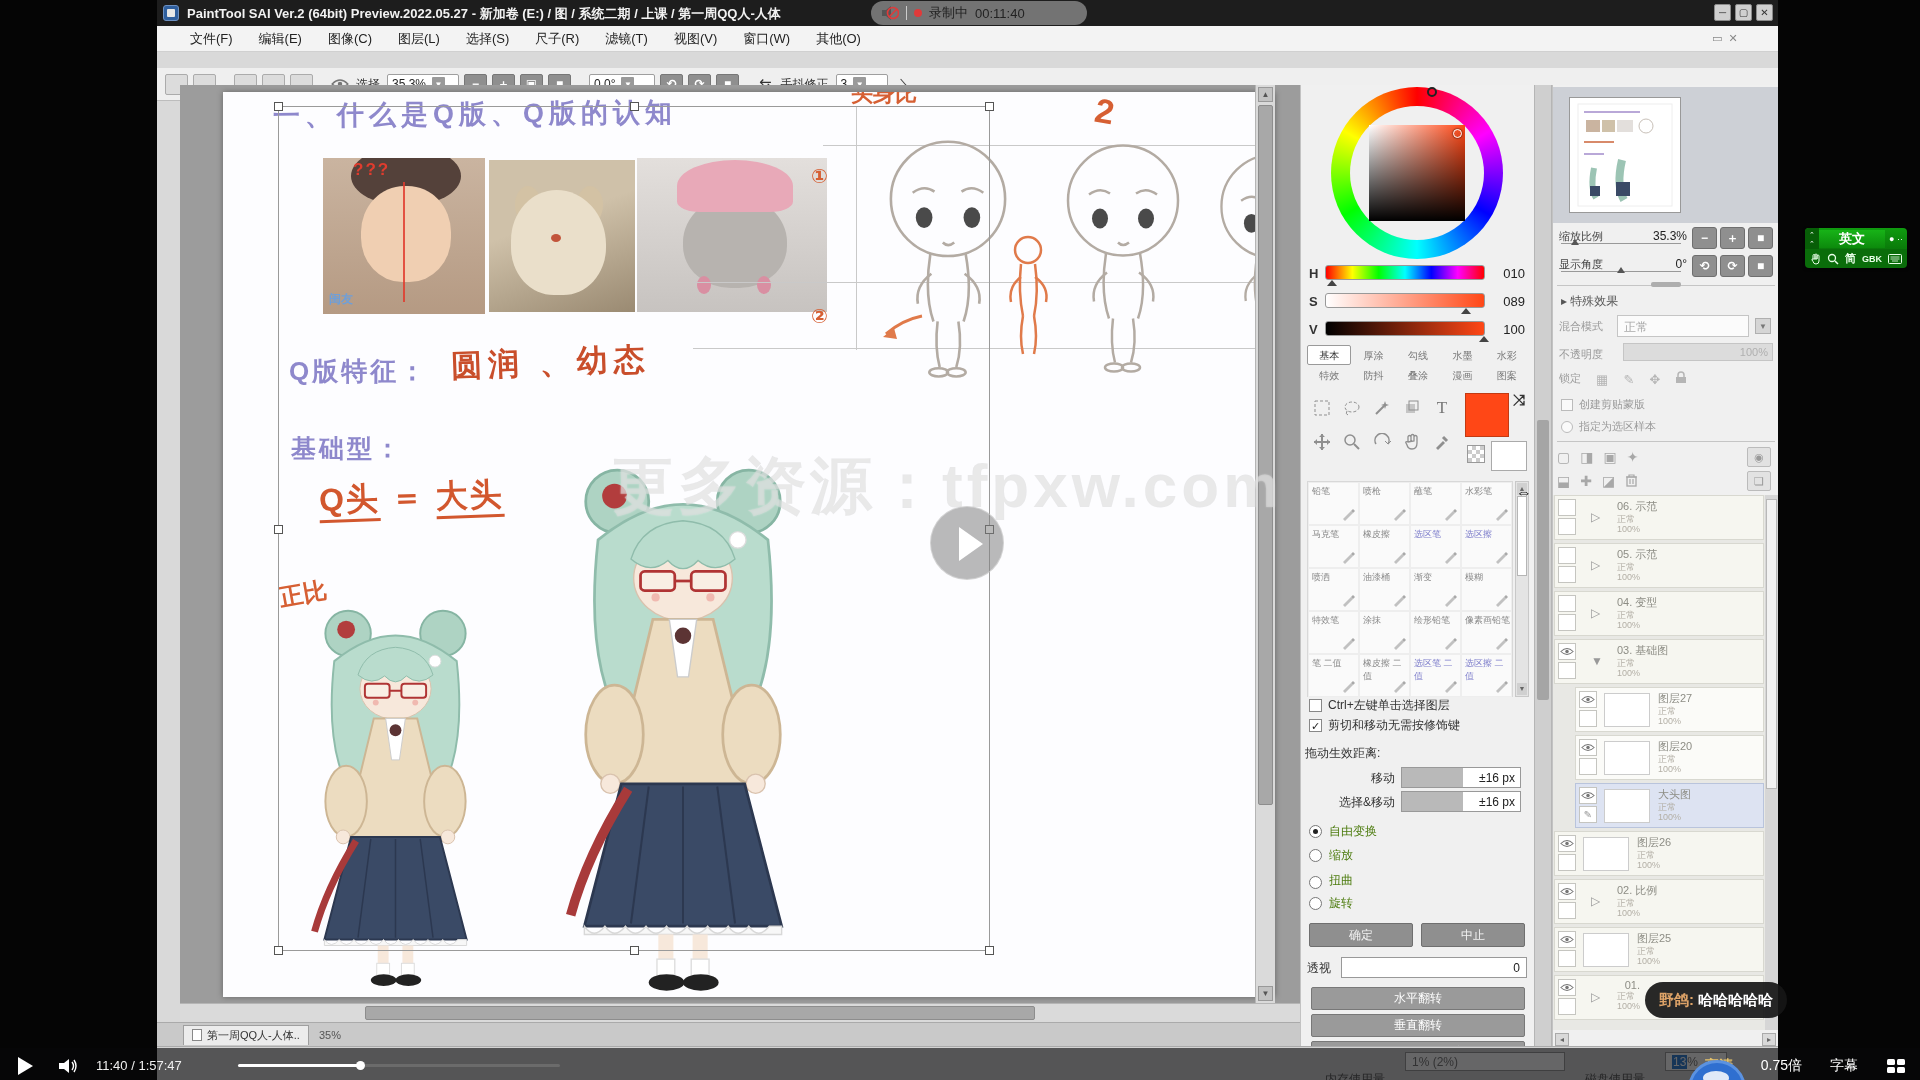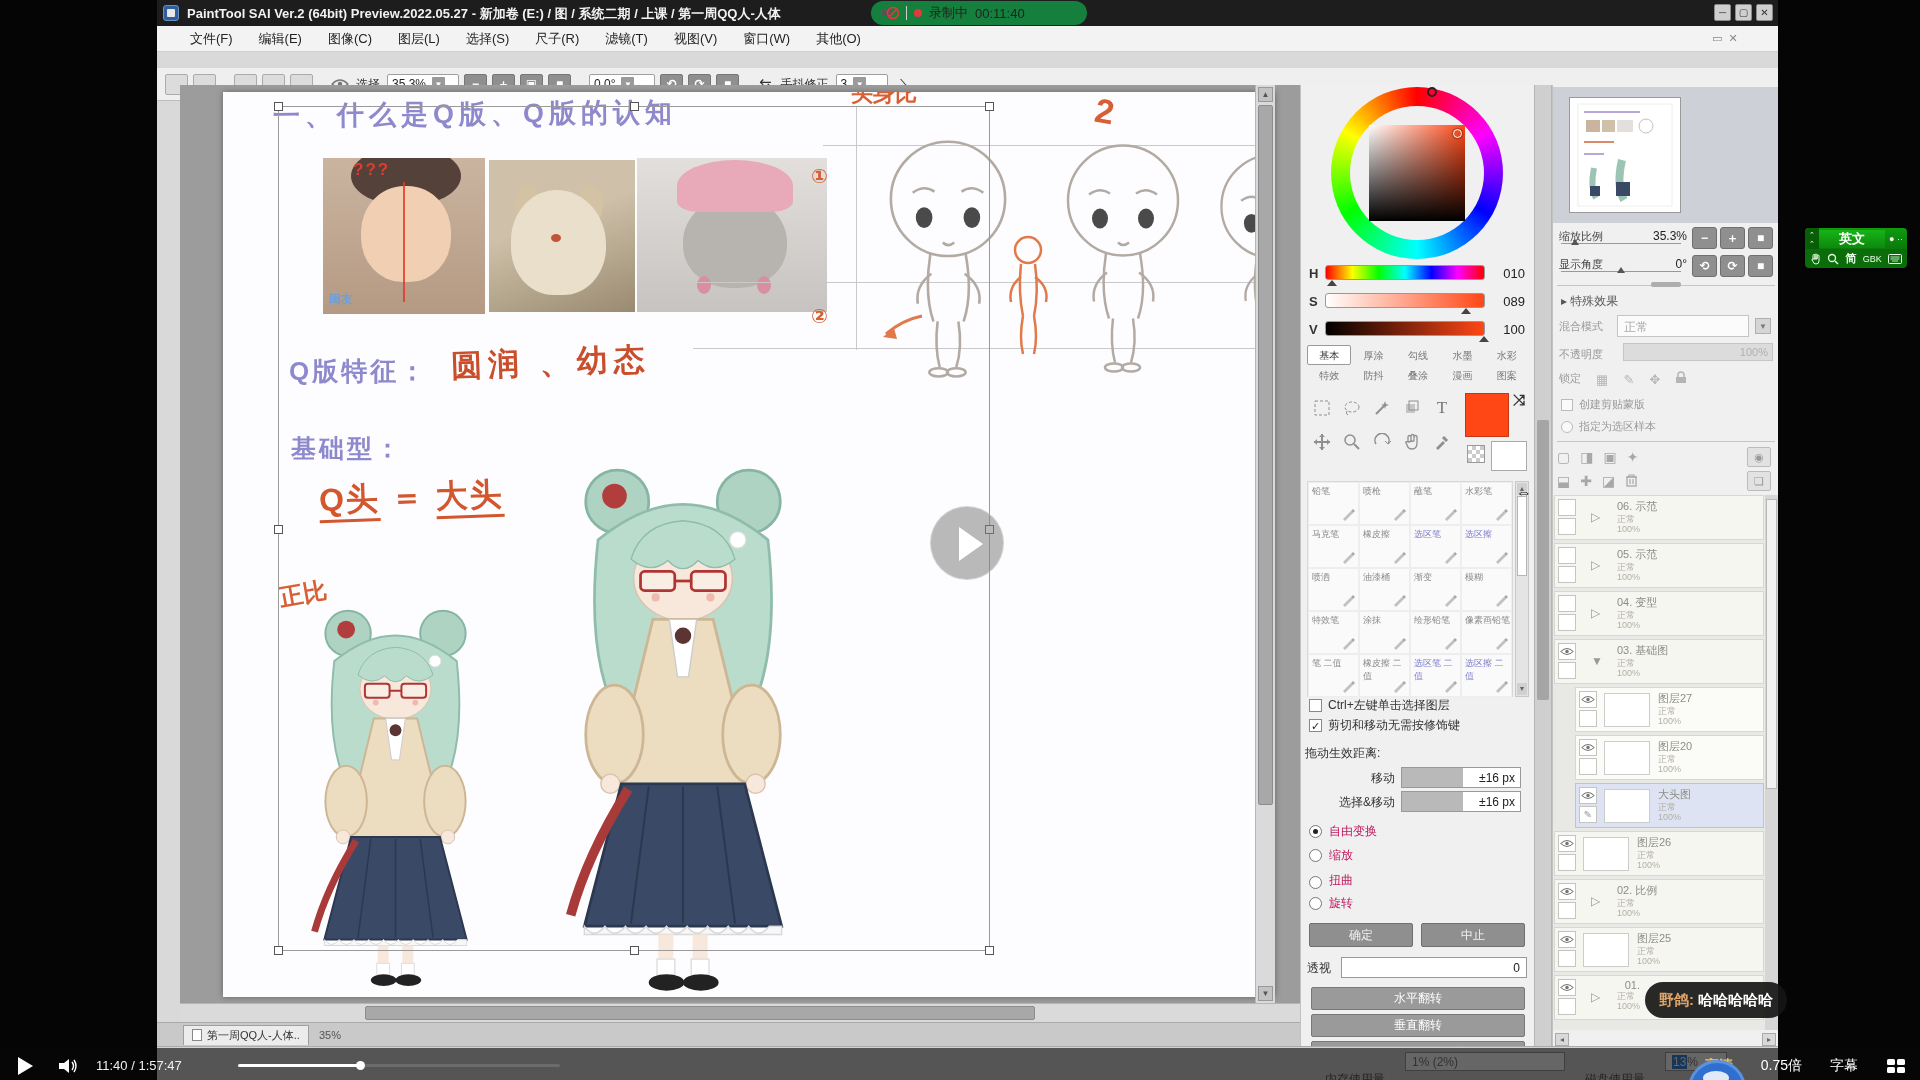--- a/index.html
+++ b/index.html
@@ -10,21 +10,21 @@
   
   .video{position:absolute;left:137px;top:0;width:1621px;height:1080px;background:#d9d9d9;overflow:hidden;margin-left:20px;}
 
   
   .titlebar{position:absolute;left:0;top:0;width:100%;height:26px;background:#1d1d1d;color:#f2f2f2;}
   .titlebar .appicon{position:absolute;left:6px;top:5px;width:16px;height:16px;background:#2f5f9e;border-radius:3px;border:1px solid #6c8fc0;}
   .titlebar .appicon::after{content:"";position:absolute;left:3px;top:3px;width:8px;height:8px;background:#e8e8e8;border-radius:1px;}
   .title-text{position:absolute;left:30px;top:5px;font-size:13px;font-weight:bold;white-space:nowrap;}
   .winbtns{position:absolute;right:5px;top:4px;display:flex;gap:4px;}
   .winbtn{width:17px;height:17px;background:#cfcfcf;border:1px solid #8a8a8a;color:#333;font-size:10px;line-height:15px;text-align:center;border-radius:2px;}
-  .rec-pill{position:absolute;left:714px;top:1px;height:24px;width:216px;background:#15803d;border-radius:12px;display:flex;align-items:center;padding:0 10px;gap:7px;color:#111;}
+  .rec-pill{position:absolute;left:714px;top:1px;height:24px;width:216px;background:#737373;border-radius:12px;display:flex;align-items:center;padding:0 10px;gap:7px;color:#111;}
   .rec-pill .divline{width:1px;height:14px;background:#ccc;}
   .rec-dot{width:8px;height:8px;border-radius:50%;background:#e03a3a;}
   .rec-text{font-size:13px;color:#222;white-space:nowrap;}
 
   
   .menubar{position:absolute;left:0;top:26px;width:100%;height:26px;background:#f3f3f3;border-bottom:1px solid #d0d0d0;display:flex;align-items:center;padding-left:20px;gap:0;}
   .menu-item{font-size:13px;color:#222;padding:0 13px;}
   .menu-right{position:absolute;right:8px;top:6px;display:flex;gap:6px;}
   .menu-right span{font-size:11px;color:#888;}
 
@@ -121,21 +121,21 @@
   .brush-scroll .th{position:absolute;left:1px;top:14px;width:10px;height:80px;background:#fff;border:1px solid #b5b5b5;}
   .brush-scroll .a{position:absolute;left:1px;width:10px;height:12px;background:#d0d0d0;font-size:7px;text-align:center;line-height:12px;color:#666;}
   .chk-row{position:absolute;left:8px;display:flex;align-items:center;gap:6px;font-size:12px;color:#333;}
   .chkbox{width:13px;height:13px;background:#fff;border:1px solid #888;font-size:11px;line-height:12px;text-align:center;color:#222;font-weight:bold;}
   .drag-title{position:absolute;left:4px;font-size:12px;color:#333;}
   .drag-row{position:absolute;width:226px;height:22px;}
   .drag-row .dl{position:absolute;right:132px;top:3px;font-size:12px;color:#333;}
   .drag-chip{position:absolute;left:100px;top:0;width:120px;height:21px;background:#fff;border:1px solid #999;}
   .drag-chip .fill{position:absolute;left:0;top:0;width:52%;height:100%;background:#b9b9b9;}
   .drag-chip .val{position:absolute;right:5px;top:3px;font-size:12px;color:#222;}
-  .radio-row{position:absolute;left:8px;display:flex;align-items:center;gap:7px;font-size:12px;color:#be185d;height:20px;}
+  .radio-row{position:absolute;left:8px;display:flex;align-items:center;gap:7px;font-size:12px;color:#4d7c0f;height:20px;}
   .radio{width:13px;height:13px;border:1px solid #777;border-radius:50%;background:#fff;position:relative;}
   .radio.sel::after{content:"";position:absolute;left:3px;top:3px;width:5px;height:5px;border-radius:50%;background:#222;}
   .btn-gray{position:absolute;height:24px;background:#8f8f8f;border:1px solid #6f6f6f;color:#f2f2f2;font-size:12px;text-align:center;line-height:22px;border-radius:2px;}
   .persp{position:absolute;left:6px;width:222px;height:22px;}
   .persp .pl{position:absolute;left:0;top:3px;font-size:12px;color:#333;}
   .persp .pv{position:absolute;left:34px;top:0;width:186px;height:21px;background:#fff;border:1px solid #999;font-size:12px;color:#222;text-align:right;padding:3px 6px 0 0;}
   .flipbtn{position:absolute;left:10px;width:214px;height:23px;background:#9a9a9a;border:1px solid #787878;color:#fff;font-size:12px;text-align:center;line-height:21px;border-radius:2px;}
 
   
   .pdiv{position:absolute;left:1377px;top:85px;width:18px;height:995px;background:#cfcfcf;border-left:1px solid #b5b5b5;border-right:1px solid #b5b5b5;}
@@ -963,20 +963,21 @@
       <div class="corner-btn" style="right:2px;top:948px">▸</div>
     </div>
 
     <div class="statusbar">
       <span class="stat-item" style="left:1168px">内存使用量</span>
       <div class="stat-box" style="left:1248px;width:160px">1% (2%)</div>
       <span class="stat-item" style="left:1428px">磁盘使用量</span>
       <div class="stat-box" style="left:1508px;width:62px"><span class="hl">13</span><span>%</span></div>
     </div>
 
+    <div class="watermark">更多资源：tfpxw.com</div>
   </div>
 
   <div class="cursor-resize">⇔</div>
 
   <div class="play-overlay"></div>
 
   <div class="ime">
     <div class="ime-top">
       <div class="ime-chev">⌃<br>⌃</div>
       <div class="ime-lang">英文</div>
@@ -984,21 +985,21 @@
     </div>
     <div class="ime-bot">
       <svg width="11" height="12">
           <path d="M3 6 V2.5 a1 1 0 0 1 2 0 V6 M5 6 V2 a1 1 0 0 1 2 0 V6 M7 6 V3 a1 1 0 0 1 2 0 V8 Q9 11 6 11 Q3.5 11 3 8.5 L2 7 Q1.5 5.8 3 6Z" fill="none" stroke="#e8ffe8" stroke-width="1"></path>
         </svg>
       <svg width="12" height="12">
           <circle cx="5" cy="5" r="3.5" fill="none" stroke="#e8ffe8" stroke-width="1.3"></circle>
           <path d="M8 8 L11 11" stroke="#e8ffe8" stroke-width="1.5"></path>
         </svg>
       <span style="font-size:11px;font-weight:bold">简</span>
-      <span style="font-weight:normal">GBK</span>
+      <span style="font-weight:bold">GBK</span>
       <svg width="14" height="10">
           <rect x="0.5" y="0.5" width="13" height="9" rx="1" fill="none" stroke="#e8ffe8"></rect>
           <path d="M2.5 3 H11.5 M2.5 5 H11.5 M4 7 H10" stroke="#e8ffe8" stroke-width="0.8"></path>
         </svg>
     </div>
   </div>
 
   <div class="danmaku">
     <span class="du">野鸽:</span>
     <span class="dt">哈哈哈哈哈</span>

